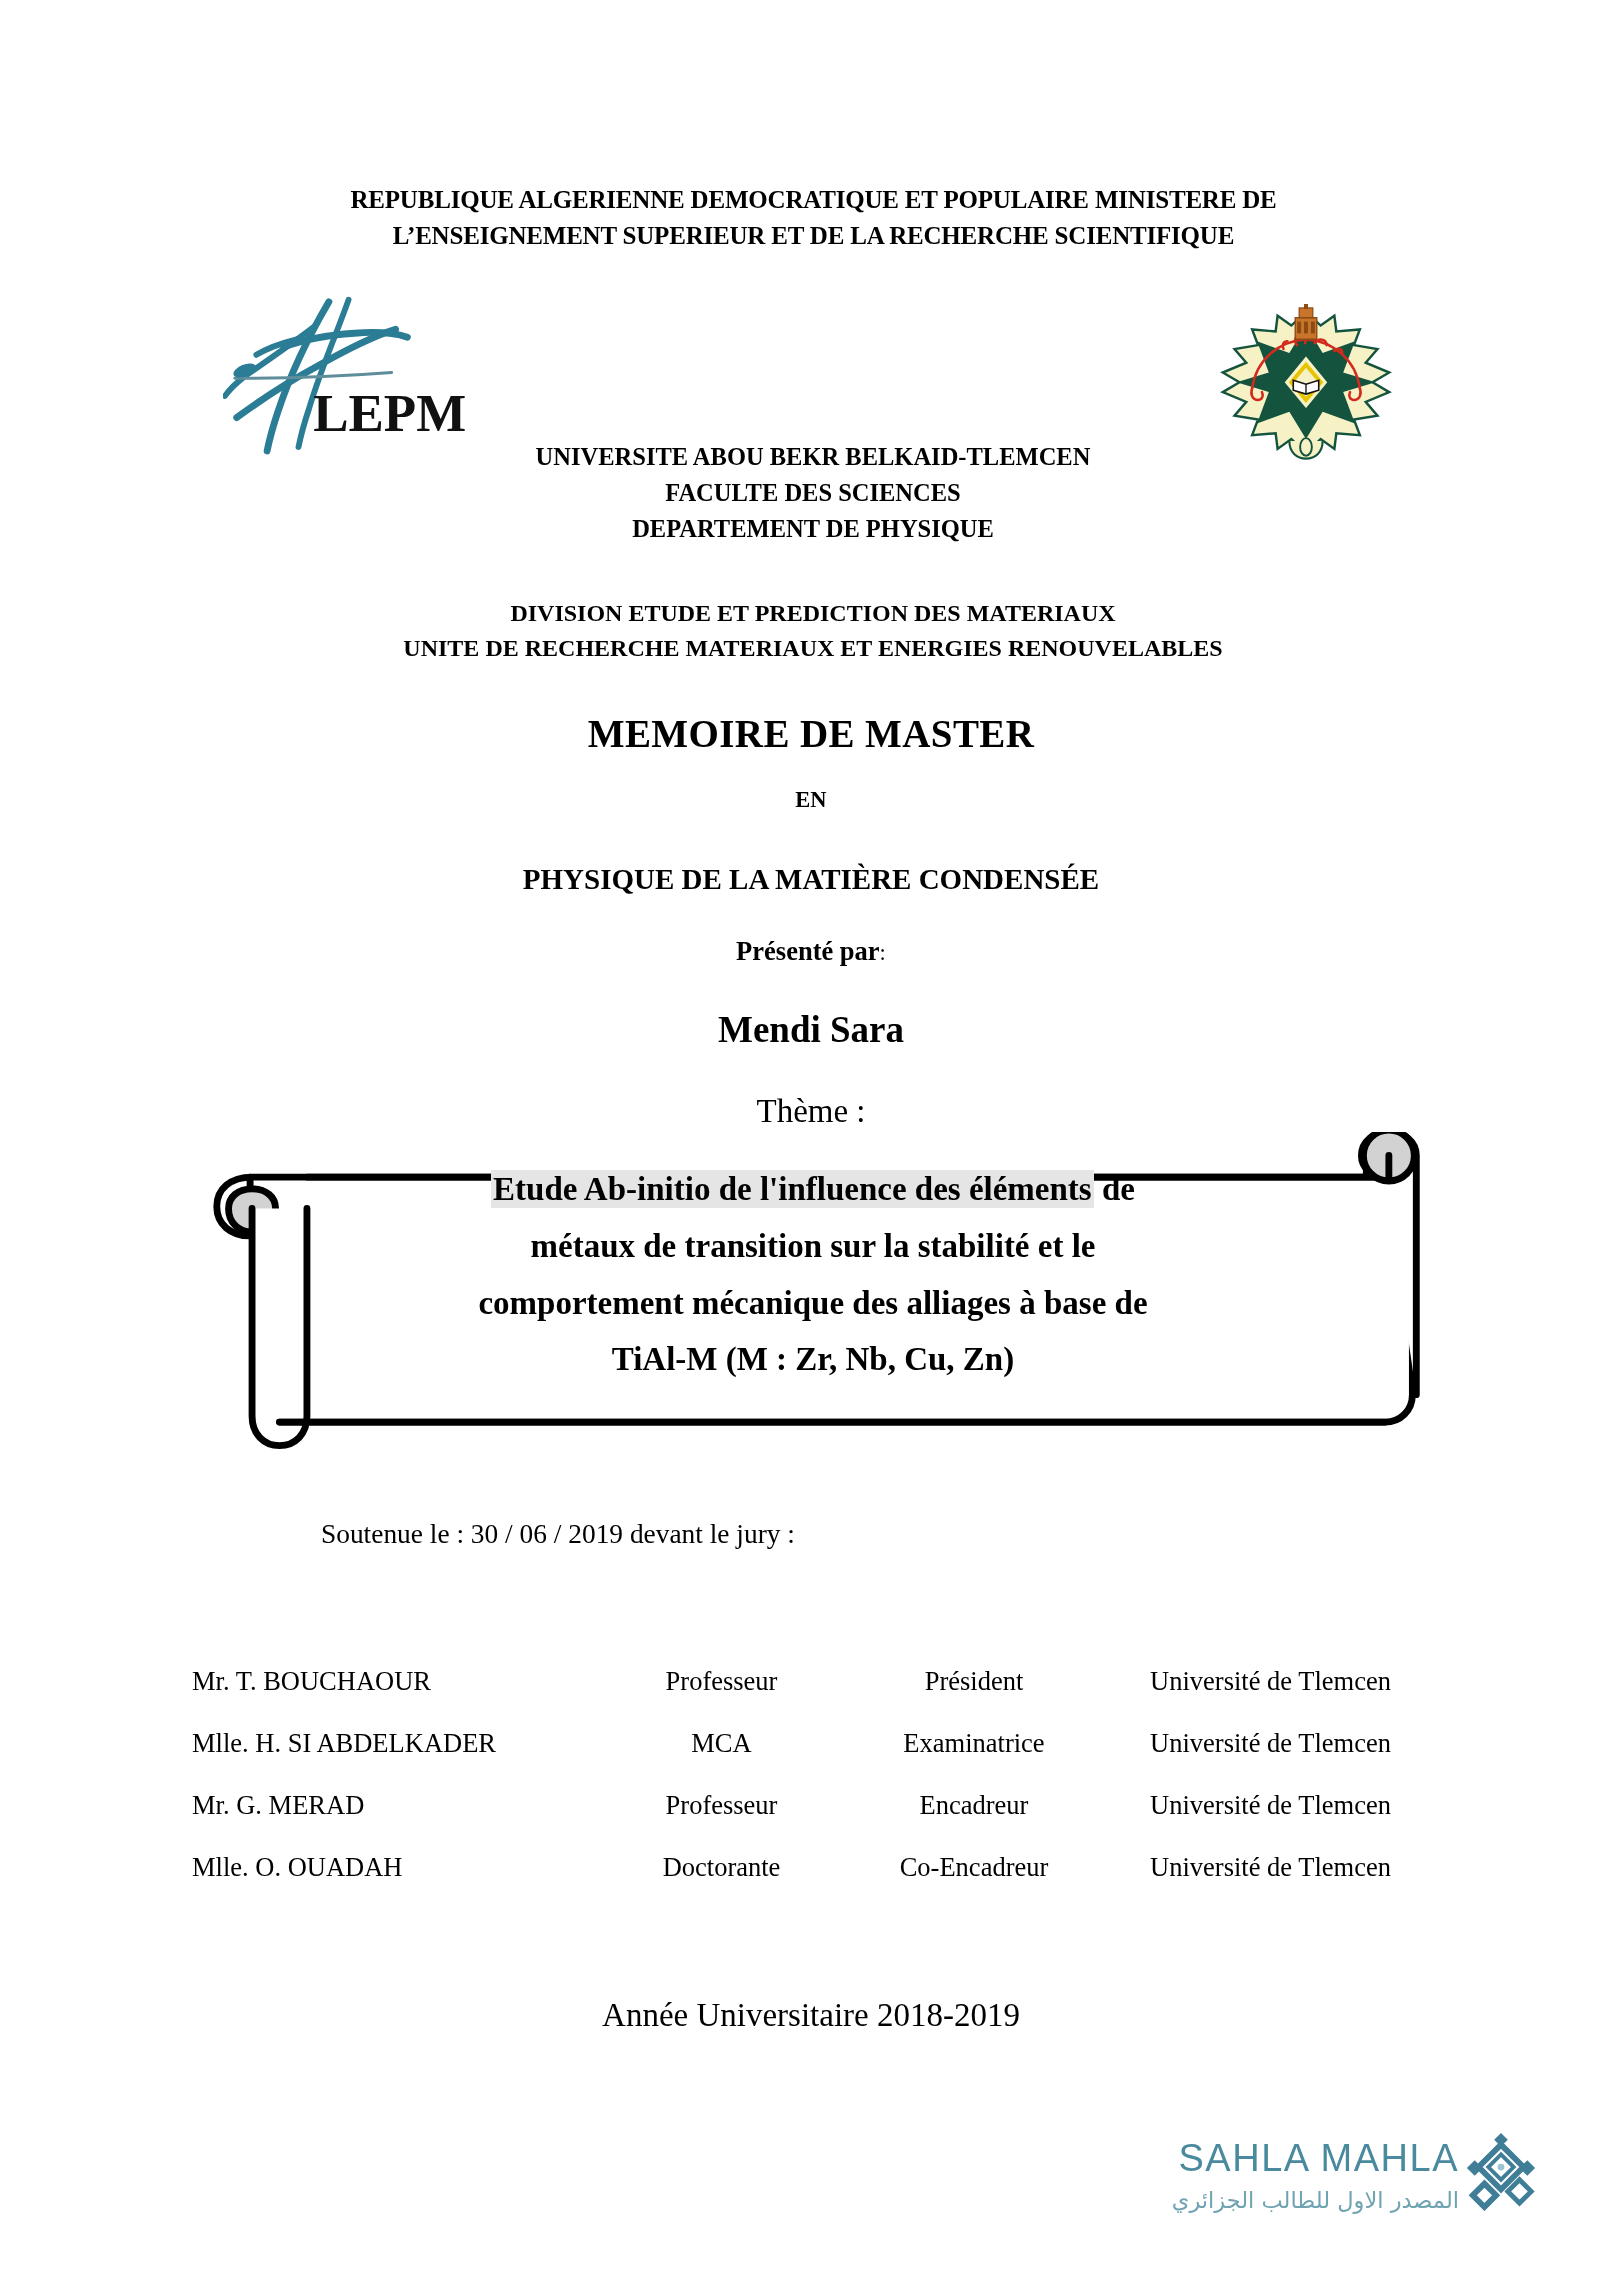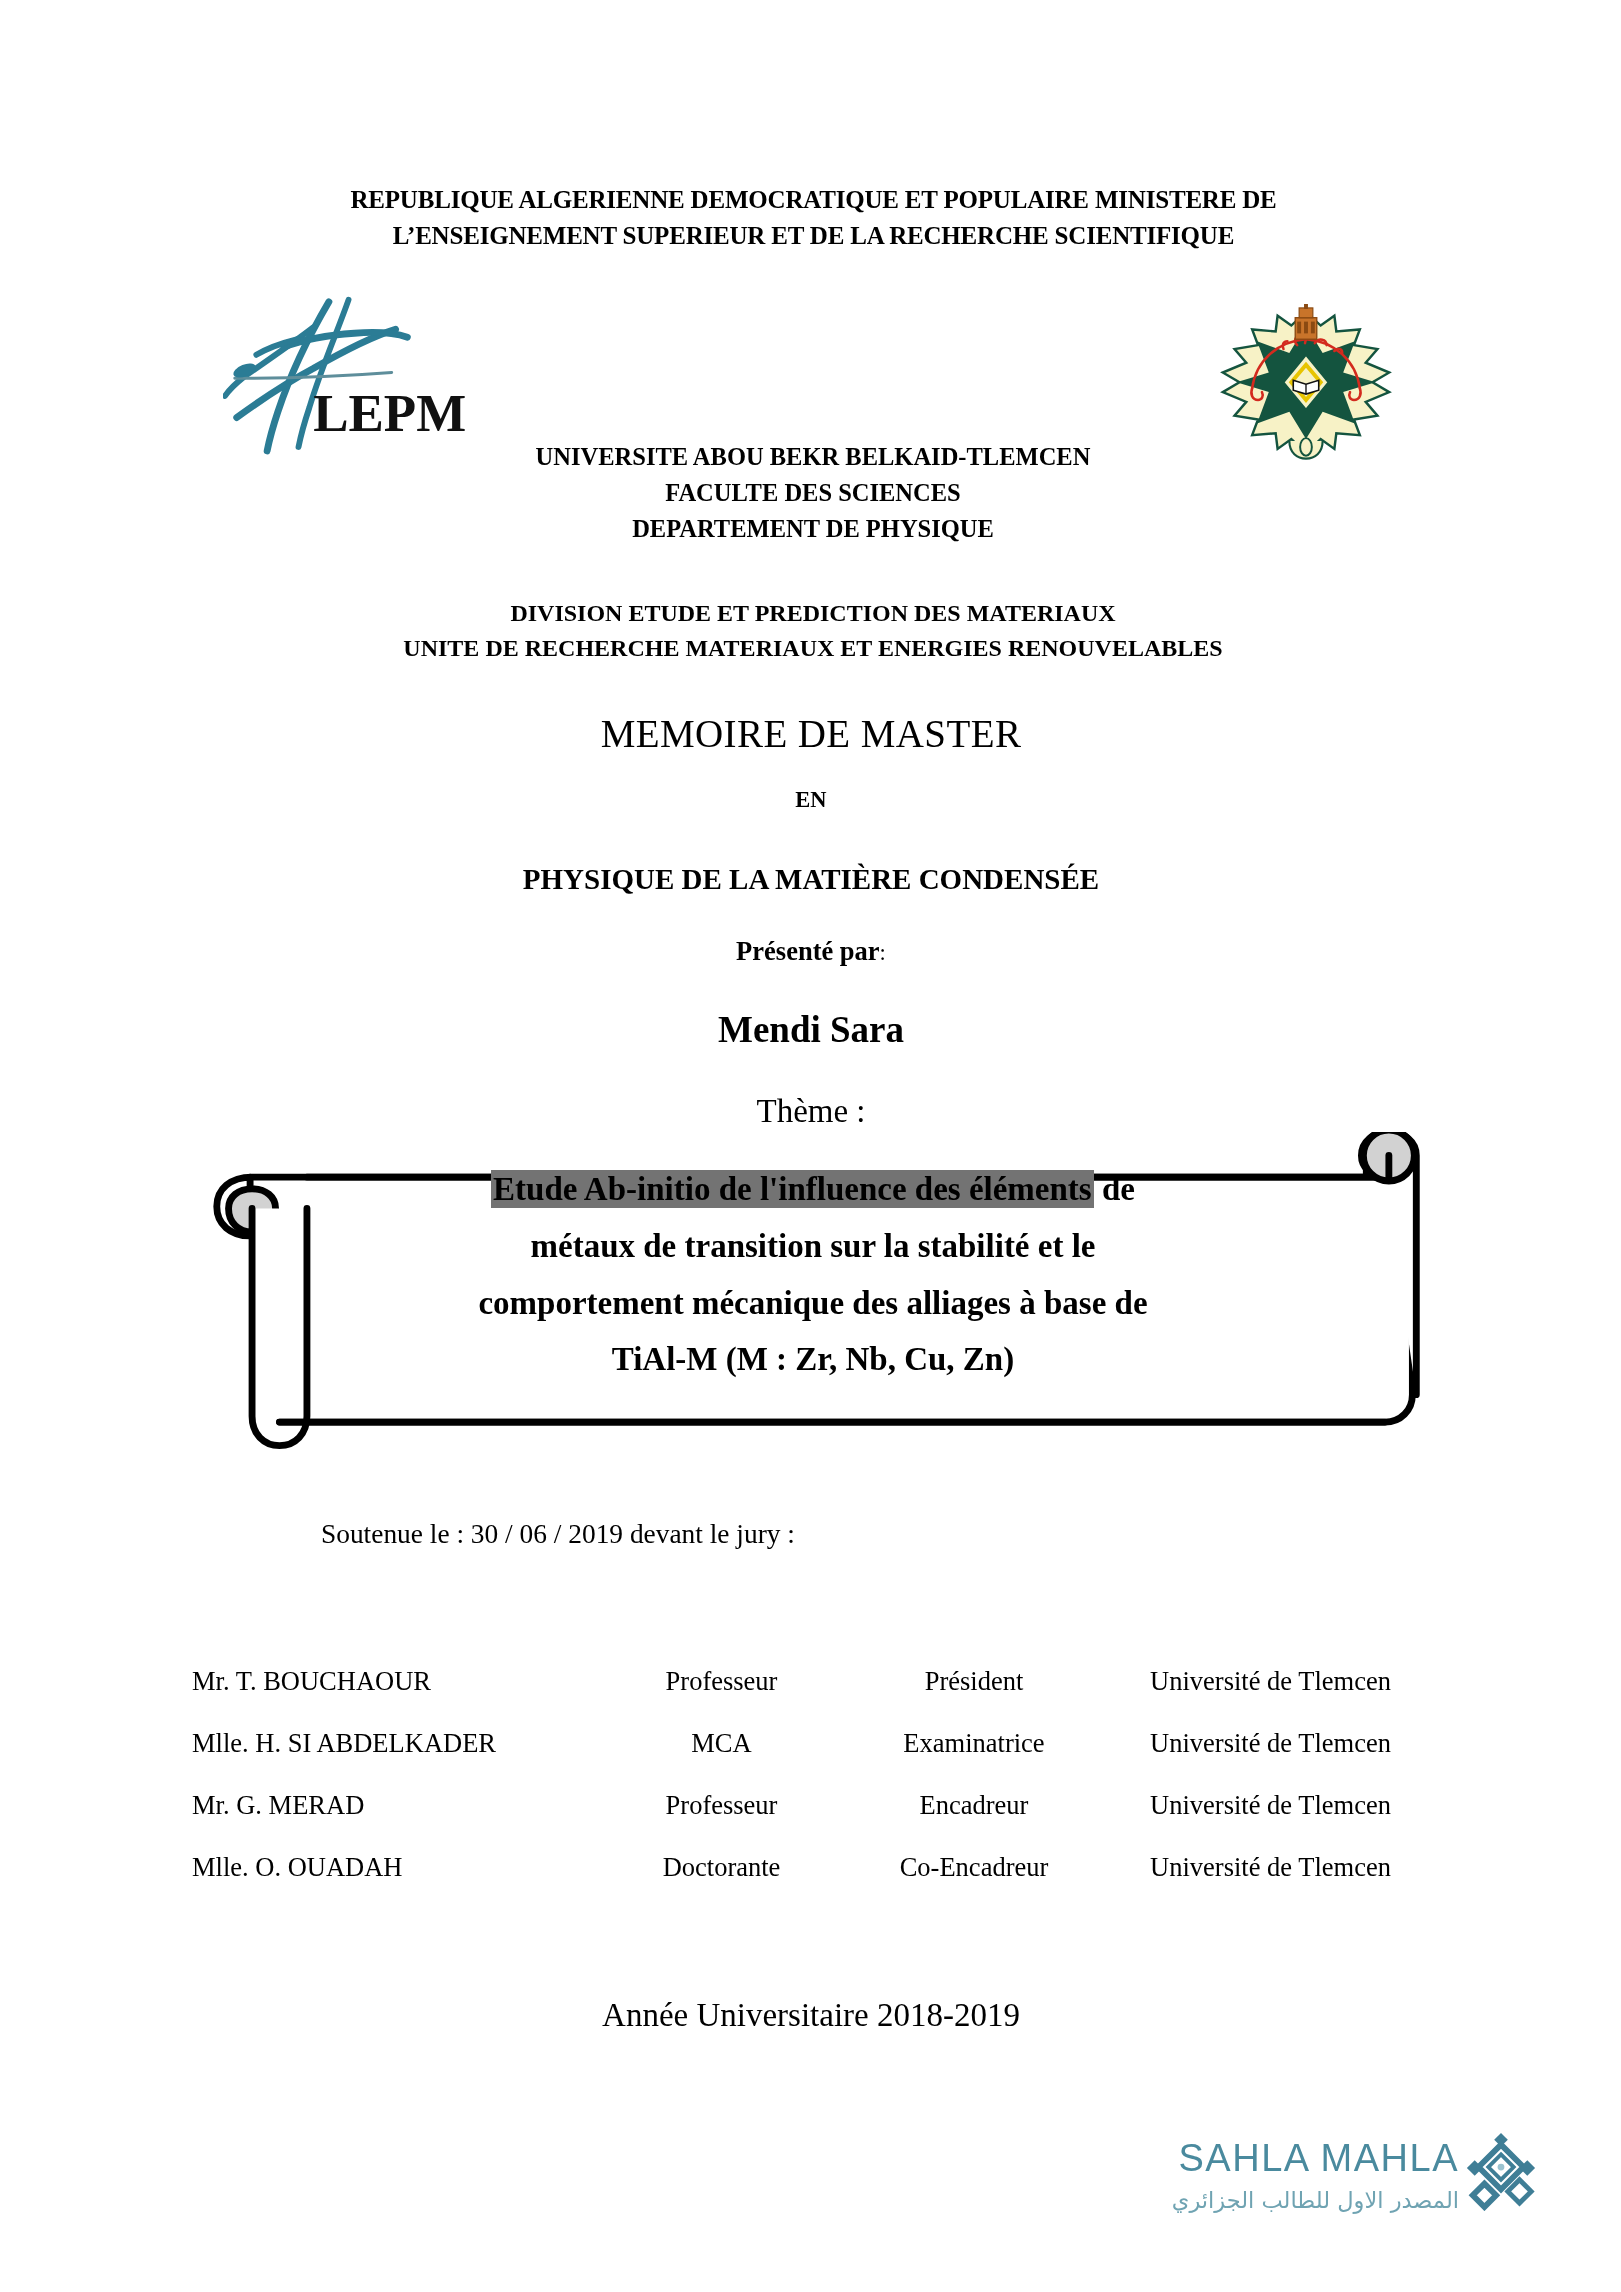--- a/index.html
+++ b/index.html
@@ -77,21 +77,21 @@
     line-height: 1.45;
   }
 
   
   .memoire {
     position: absolute;
     left: 321px;
     top: 711px;
     width: 980px;
     text-align: center;
-    font-weight: normal;
+    font-weight: bold;
     font-size: 39px;
     letter-spacing: 0.4px;
   }
   .memoire-en {
     position: absolute;
     left: 321px;
     top: 787px;
     width: 980px;
     text-align: center;
     font-weight: bold;
@@ -153,21 +153,21 @@
     position: absolute;
     left: 230px;
     top: 1161px;
     width: 1166px;
     text-align: center;
     font-weight: bold;
     font-size: 33px;
     line-height: 1.72;
   }
   .hl {
-    background-color: #737373;
+    background-color: #e5e5e5;
     padding: 1px 2px;
   }
 
   
   .soutenue {
     position: absolute;
     left: 321px;
     top: 1519px;
     width: 980px;
     font-size: 27.4px;

